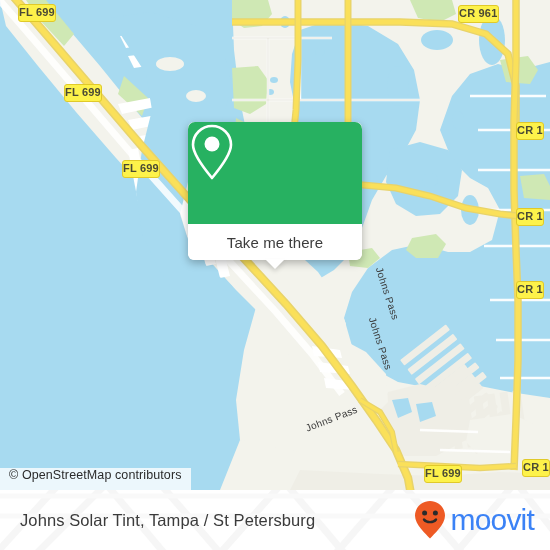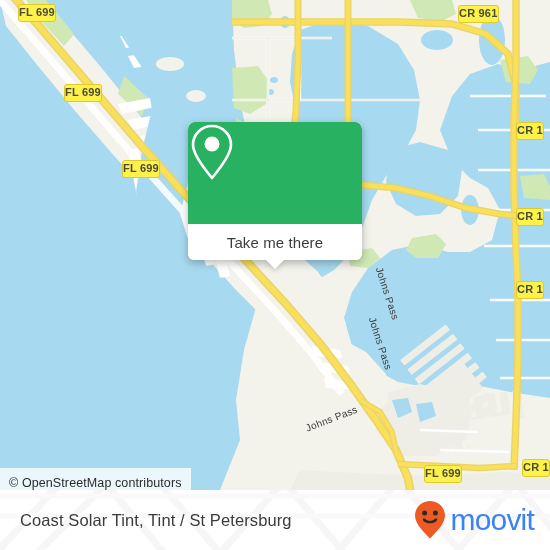--- a/index.html
+++ b/index.html
@@ -72,21 +72,21 @@
     border-left:10px solid transparent;
     border-right:10px solid transparent;
     border-top:10px solid #ffffff;
     filter:drop-shadow(0 3px 2px rgba(0,0,0,.12));
   }
 
   
   .attrib{
     position:absolute;left:0;top:468px;height:22px;
     background:rgba(255,255,255,.78);
-    display:flex;align-items:flex-end;
+    display:flex;align-items:flex-start;
     padding:0 9px;
     box-sizing:border-box;
     font-size:12.5px;color:#2b2b2b;
     letter-spacing:.1px;
   }
 
   
   .footer{
     position:absolute;left:0;top:490px;width:550px;height:60px;
     background:#ffffff;overflow:hidden;
@@ -375,21 +375,21 @@
         <path d="M508,-18 L576,70"></path>
       </g>
       <g stroke="#f4f4f4" stroke-width="5" fill="none">
         <path d="M-10,26 L560,26"></path>
         <path d="M-10,6 L560,6"></path>
       </g>
       <rect x="0" y="0" width="550" height="60" fill="#ffffff" opacity=".45"></rect>
     </svg>
 
     <div class="footer-title">
-      <span>Coast Solar Tint, Tint / St Petersburg</span>
+      <span>Johns Solar Tint, Tampa / St Petersburg</span>
     </div>
 
     <div class="brand">
       <svg width="32" height="40" viewBox="0 0 32 40">
         <path d="M16 1 C7.7 1 1 7.6 1 15.7 C1 24.6 12 34 16 38.5 C20 34 31 24.6 31 15.7 C31 7.6 24.3 1 16 1 Z" fill="#ee5a24"></path>
         <circle cx="10.6" cy="13" r="2.5" fill="#2b2b2b"></circle>
         <circle cx="21.4" cy="13" r="2.5" fill="#2b2b2b"></circle>
         <path d="M10 19.5 C12.4 23 19.6 23 22 19.5" fill="none" stroke="#2b2b2b" stroke-width="2.4" stroke-linecap="round"></path>
       </svg>
       <span class="brand-word">moovit</span>

